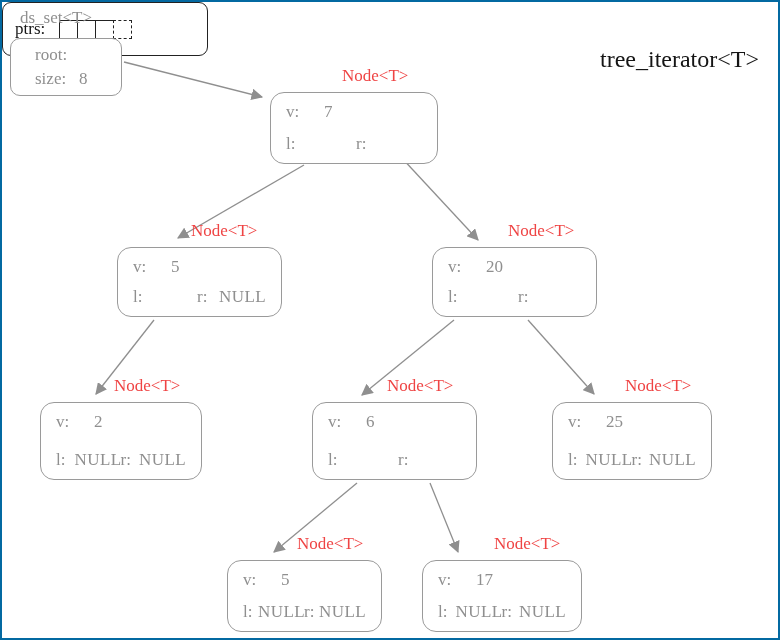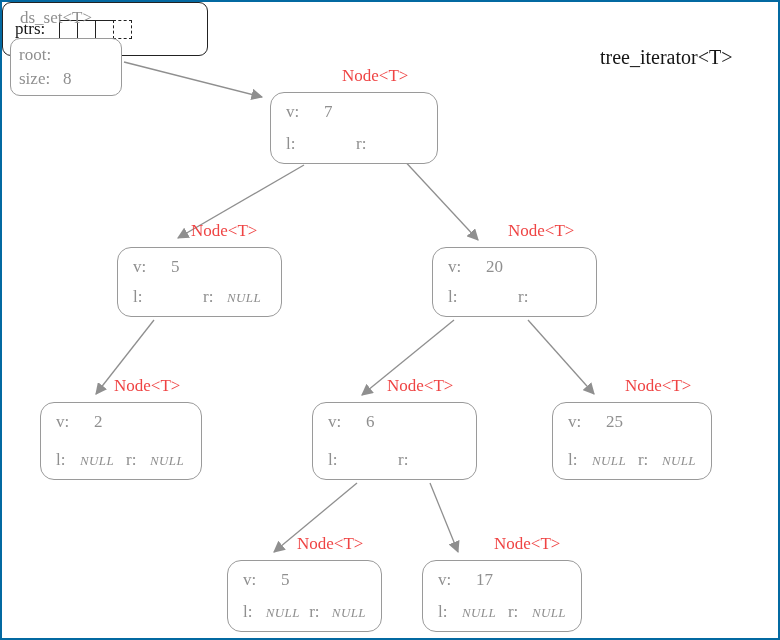--- a/index.html
+++ b/index.html
@@ -10,27 +10,27 @@
   }
   .arrows{position:absolute;left:0;top:0;pointer-events:none;}
   .box{position:absolute;border:1.5px solid #9a9a9a;border-radius:14px;box-sizing:border-box;background:#fff;}
   .node{display:flex;flex-direction:column;justify-content:space-between;padding:9px 15px 9px 15px;font-size:17px;}
   .node-title{position:absolute;font-size:17px;color:#ef4444;white-space:nowrap;}
   .vrow{display:flex;align-items:baseline;}
   .vlbl{display:inline-block;width:38px;}
   .val{display:inline-block;}
   .prow{display:flex;align-items:baseline;}
   .plbl{display:inline-block;width:24px;}
-  .pval{display:inline-block;width:46px;font-size:13px;letter-spacing:.4px;font-style:italic;}
+  .pval{display:inline-block;width:46px;font-size:17px;letter-spacing:.4px;}
   .pval.last{width:auto;}
   .set-title{position:absolute;left:18px;top:6px;font-size:17px;}
-  .set-box{left:8px;top:36px;width:112px;height:58px;border-radius:10px;padding:6px 8px;display:flex;flex-direction:column;justify-content:space-between;font-size:17px;}
+  .set-box{left:8px;top:36px;width:112px;height:58px;border-radius:10px;padding:6px 24px;display:flex;flex-direction:column;justify-content:space-between;font-size:17px;}
   .srow{display:flex;align-items:baseline;}
   .slbl{display:inline-block;width:44px;font-family:Liberation Serif, serif;}
-  .iter-title{position:absolute;left:598px;top:44px;font-size:20px;color:#151515;}
+  .iter-title{position:absolute;left:598px;top:44px;font-size:24px;color:#151515;}
   .iter-box{left:592px;top:74px;width:180px;height:52px;border:1.5px solid #222;border-radius:9px;display:flex;align-items:center;padding:0 12px;color:#151515;font-size:17px;}
   .cells{display:flex;margin-left:14px;}
   .cell{width:19px;height:19px;border:1px solid #222;box-sizing:border-box;margin-left:-1px;background:#fff;}
   .cell.first{margin-left:0;}
   .cell.dashed{border-style:dashed;}
 </style>
 </head>
 <body>
 
 <div id="stage">

